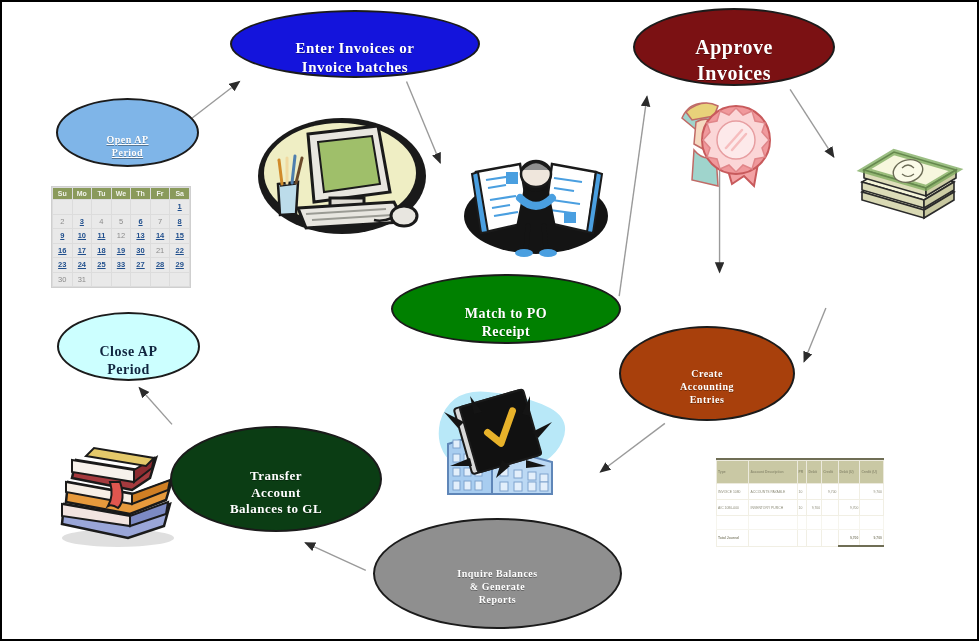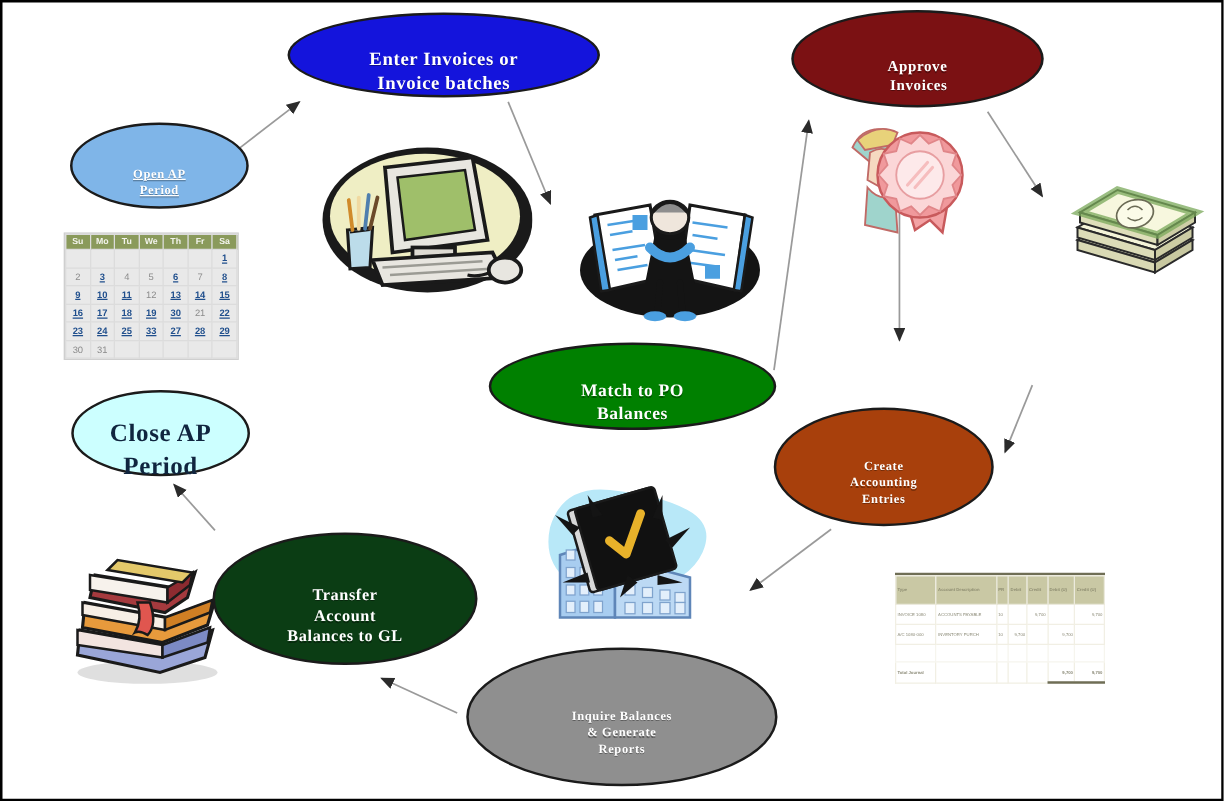--- a/index.html
+++ b/index.html
@@ -399,37 +399,37 @@
         </tbody>
     </table>
   </div>
 
   <div class="node light" style="left:228px;top:8px;width:250px;height:68px;background:#1414dc;">
     <span class="lbl" style="font-size:15px;">Enter Invoices or
 Invoice batches</span>
   </div>
 
   <div class="node light" style="left:631px;top:6px;width:202px;height:78px;background:#7b1113;">
-    <span class="lbl" style="font-size:12px;text-align:right;">Approve
+    <span class="lbl" style="font-size:20px;">Approve
 Invoices</span>
   </div>
 
   <div class="node light" style="left:54px;top:96px;width:143px;height:69px;background:#7fb5e8;">
     <span class="lbl" style="font-size:10px;text-decoration:underline;">Open AP
 Period</span>
   </div>
 
 
   <div class="node light" style="left:389px;top:272px;width:230px;height:70px;background:#008000;">
     <span class="lbl" style="font-size:14px;">Match to PO
-Balances</span>
+Receipt</span>
   </div>
 
   <div class="node dark" style="left:55px;top:310px;width:143px;height:69px;background:#ccffff;">
-    <span class="lbl" style="font-size:20px;font-family:Liberation Serif, serif;">Close AP
+    <span class="lbl" style="font-size:14px;font-family:Liberation Serif, serif;">Close AP
 Period</span>
   </div>
 
   <div class="node light" style="left:617px;top:324px;width:176px;height:95px;background:#a8400c;">
     <span class="lbl" style="font-size:10px;">Create
 Accounting
 Entries</span>
   </div>
 
   <div class="node light" style="left:168px;top:424px;width:212px;height:106px;background:#0b3d14;">

